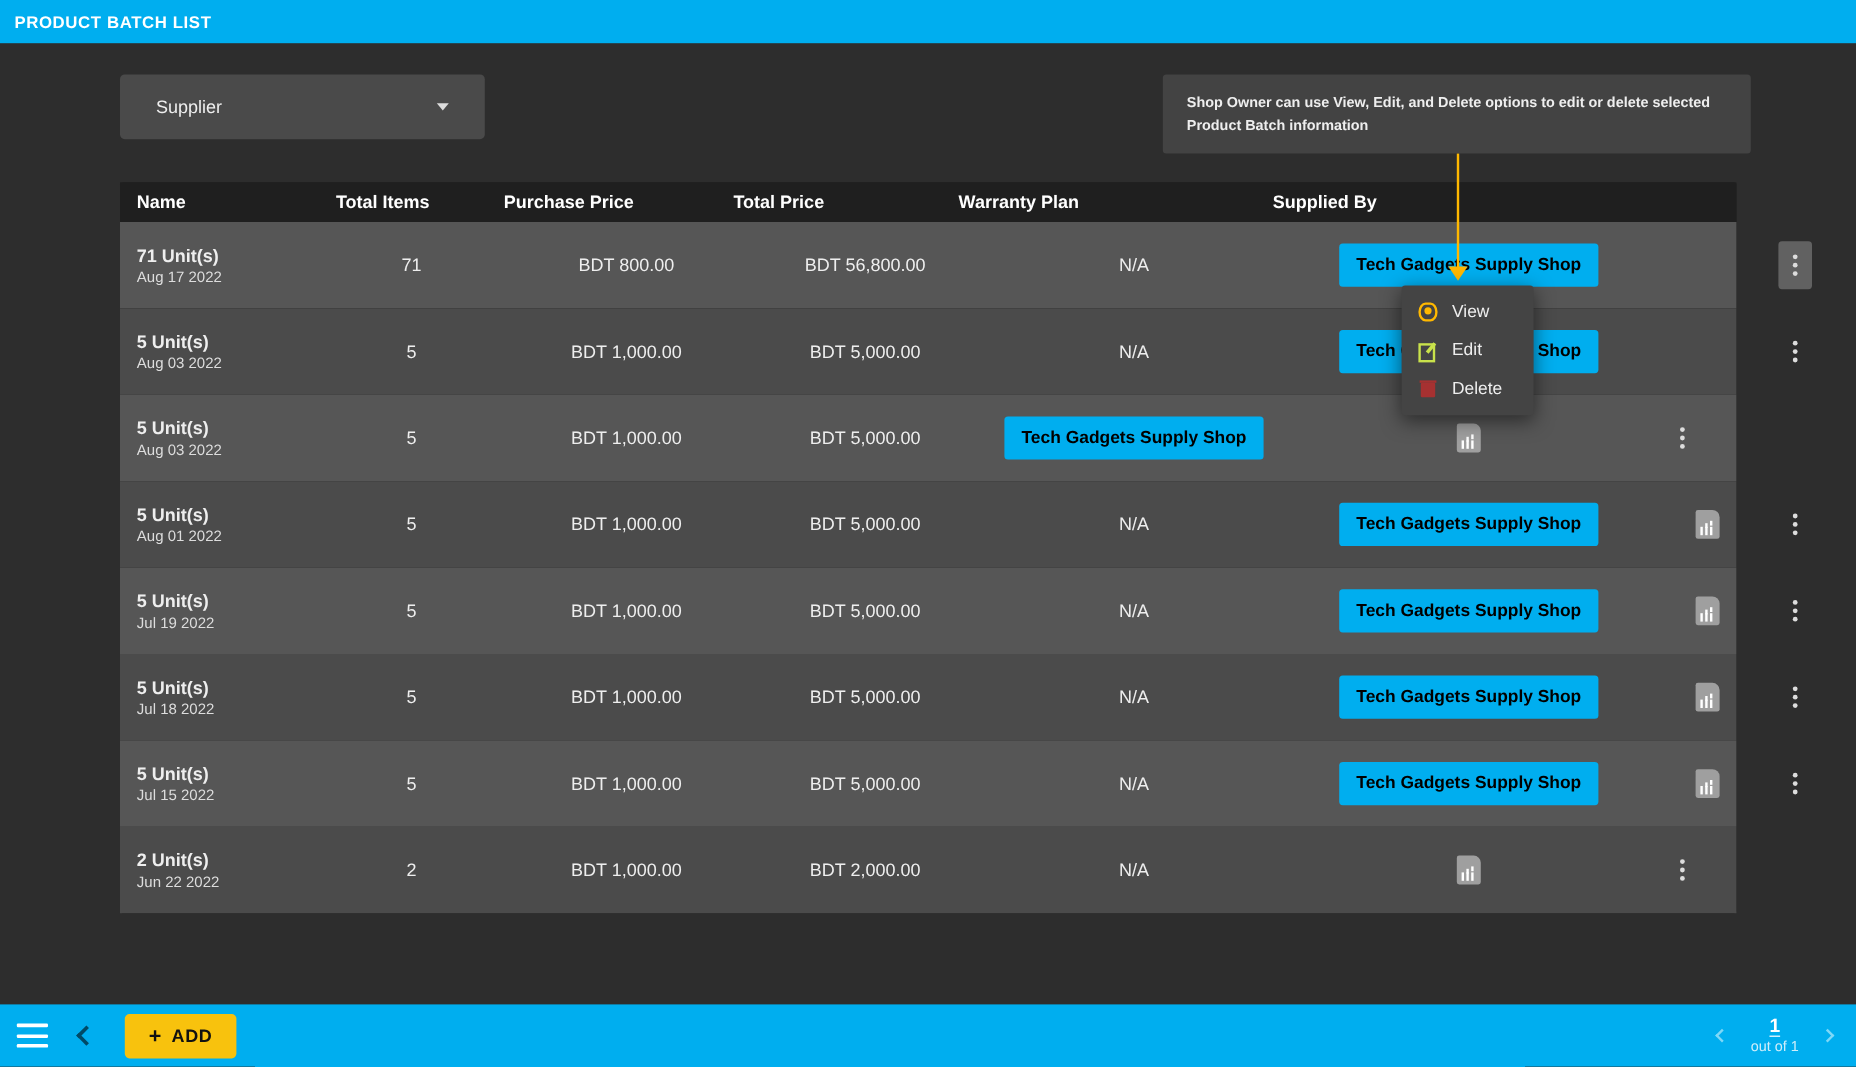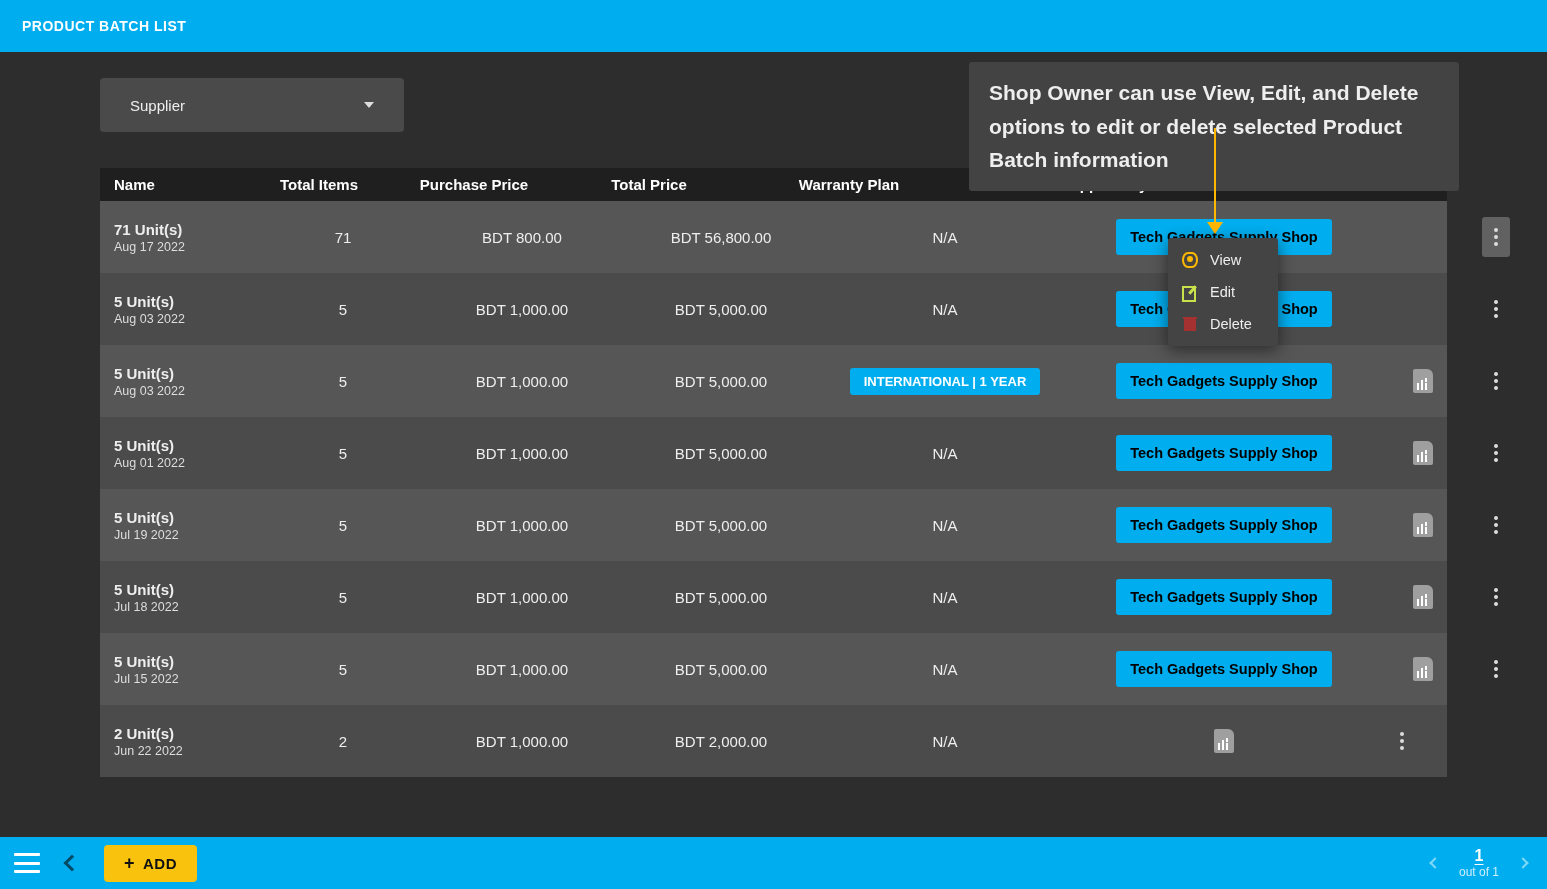--- a/index.html
+++ b/index.html
@@ -6,27 +6,27 @@
   body {
     font-family: "Segoe UI", Arial, sans-serif;
     background: #2d2d2d;
     width: 1547px;
     height: 889px;
     overflow: hidden;
     position: relative;
   }
   .topbar {
     background: #00aeef;
-    height: 52px;
+    height: 36px;
     color: #fff;
     font-size: 14px;
     font-weight: 600;
     display: flex;
     align-items: center;
-    padding-left: 22px;
+    padding-left: 12px;
     letter-spacing: 0.5px;
   }
   .content {
     padding: 26px 100px 0 100px;
   }
   .filters {
     display: flex;
     gap: 16px;
   }
   .select-box {
@@ -51,21 +51,21 @@
     border-right: 5px solid transparent;
     border-top: 6px solid #ddd;
   }
   .tooltip {
     position: absolute;
     top: 62px;
     right: 88px;
     width: 490px;
     background: #434343;
     color: #eee;
-    font-size: 21px;
+    font-size: 12px;
     font-weight: 600;
     line-height: 1.6;
     padding: 14px 20px;
     border-radius: 3px;
   }
   .arrow-line {
     position: absolute;
     left: 1214px;
     top: 128px;
     width: 2px;
@@ -292,21 +292,20 @@
           </div>
   </div>
         <div class="trow">
     <div class="name-cell">
       <div class="main">5 Unit(s)</div>
       <div class="sub">Aug 03 2022</div>
     </div>
     <div class="cell-center">5</div>
     <div class="cell-center">BDT 1,000.00</div>
     <div class="cell-center">BDT 5,000.00</div>
-    <div class="cell-center"><span class="warranty-badge">INTERNATIONAL | 1 YEAR</span></div>
     <div class="cell-center"><button class="supplier-btn">Tech Gadgets Supply Shop</button></div>
     <div class="cell-center">
             <div class="report-icon"></div>
           </div>
     <div class="cell-center">
             <div class="dots-btn">
               <span></span>
               <span></span>
               <span></span>
             </div>

